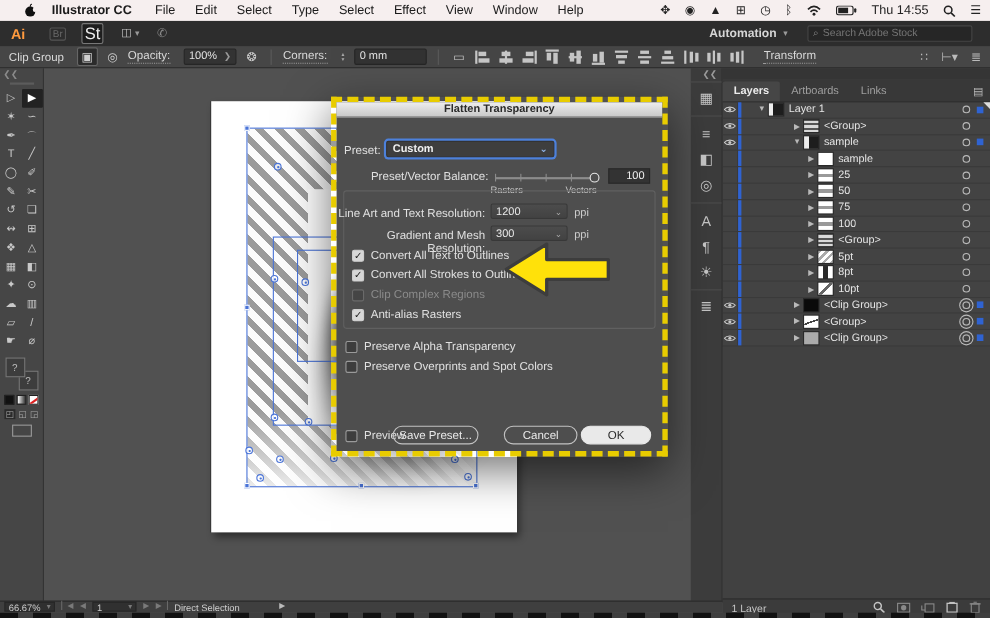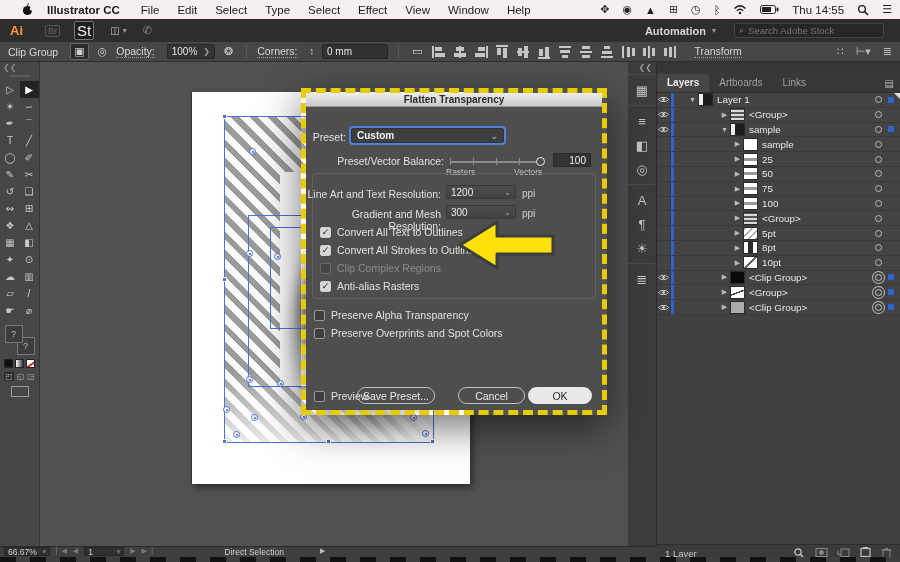--- a/index.html
+++ b/index.html
@@ -726,21 +726,21 @@
     <span class="sb-dim" style="margin-left:auto;">▾</span>
   </span>
   <span class="sb-dim">▏◀</span>
   <span class="sb-dim">◀</span>
   <span class="sb-field" style="width:40px;">
     <span>1</span>
     <span class="sb-dim" style="margin-left:auto;">▾</span>
   </span>
   <span class="sb-dim">▶</span>
   <span class="sb-dim">▶▕</span>
-  <span style="margin-left:66px;">Direct Selection</span>
+  <span style="">Direct Selection</span>
   <span class="sb-dim" style="margin-left:30px; color:#bbb;">▶</span>
 </div>
 <div class="bottomdash"></div>
 
 <div class="fd-wrap">
   <div class="fd">
     <div class="fd-title">Flatten Transparency</div>
     <div class="fd-body">
       <div class="fd-label" style="left:0; top:24px; width:40px;">Preset:</div>
       <div class="fd-select" style="left:45px; top:21px; width:153px;">

